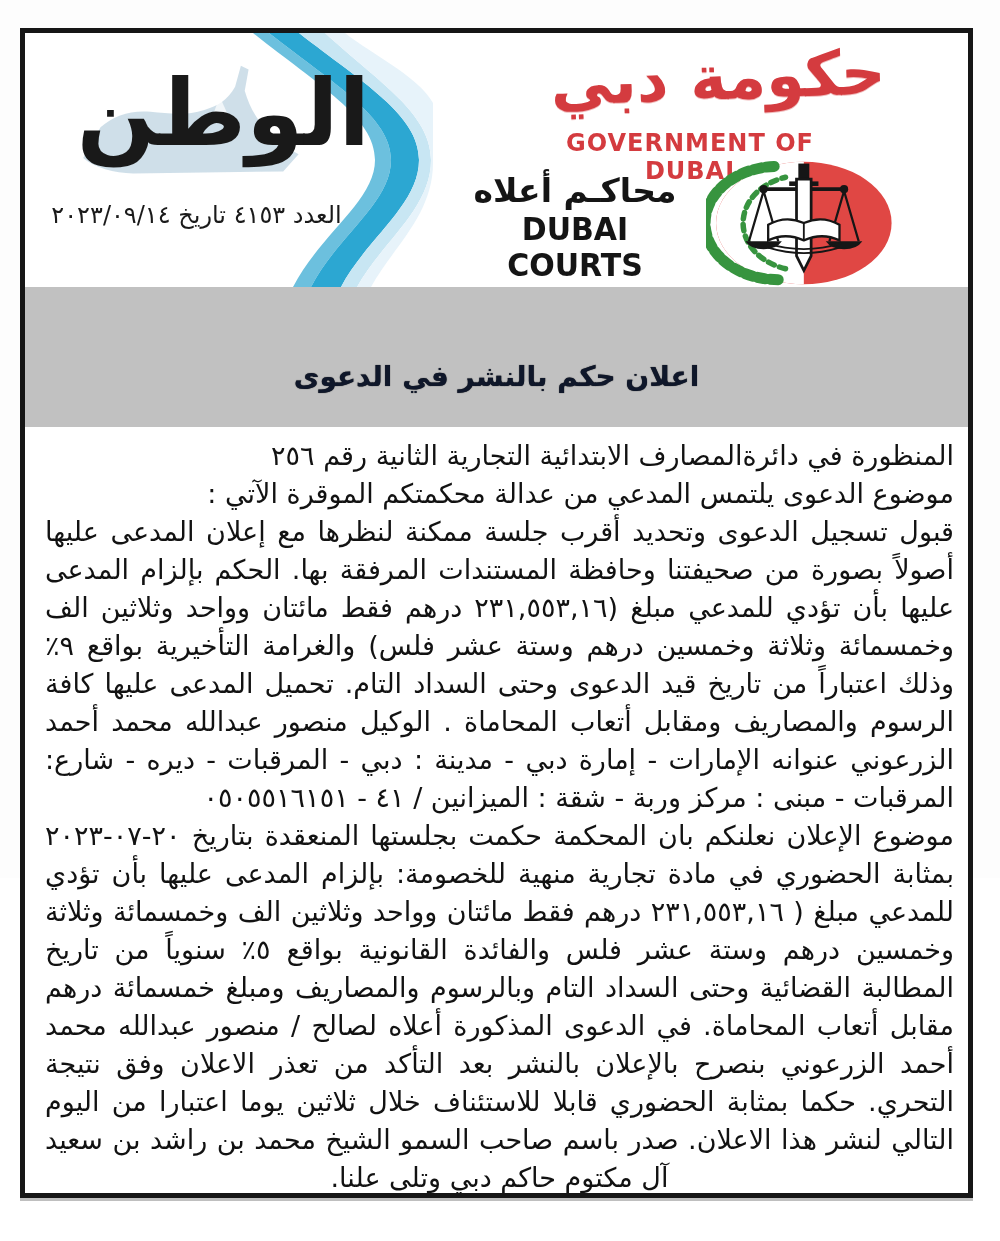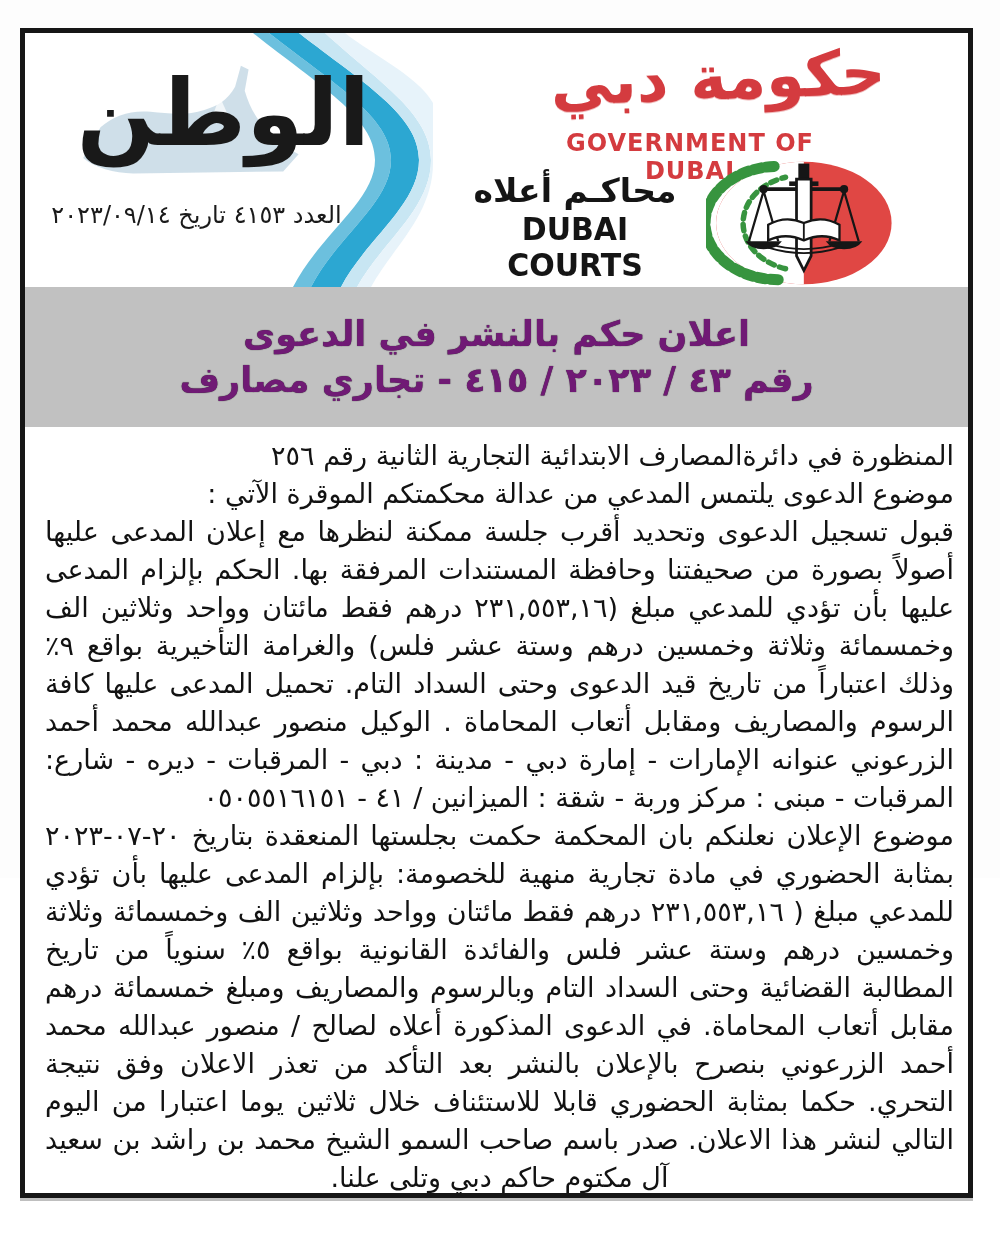--- a/index.html
+++ b/index.html
@@ -38,22 +38,22 @@
   .courts-ar { direction:rtl; font-size:33px; font-weight:bold; color:#151515; letter-spacing:1px; }
   .courts-en { direction:ltr; font-size:30px; font-weight:bold; color:#151515; letter-spacing:0px; margin-top:2px; transform:scaleY(1.05); }
   .emblem { position:absolute; right:70px; top:126px; width:192px; height:128px; z-index:2; }
   
   .title-bar {
     height:140px; background:#c1c1c1;
     display:flex; flex-direction:column; justify-content:center; align-items:center;
     gap:8px; direction:rtl;
   }
   .title-line {
-    font-size:35px; font-weight:bold; color:#701a75; line-height:1.1;
-    letter-spacing:0; text-shadow:0 0 1px #1c1c1c;
+    font-size:28px; font-weight:bold; color:#0f172a; line-height:1.1;
+    letter-spacing:0; text-shadow:0 0 1px #1c1c1c;margin-top:41px;
   }
   
   .body-text { padding:10px 14px 0 20px; direction:rtl; background:#fff; }
   .body-text p {
     font-size:27px; line-height:38px; color:#121212;
     text-align:justify; text-justify:inter-word; margin:0;
   }
   .body-text p.last { text-align-last:center; }
 </style>
 </head>
@@ -106,21 +106,20 @@
         <path d="M126,90 a22,15 0 0 0 40,0 Z" fill="#161616"></path>
 
         <path d="M63,72 Q82,61 102,70 Q122,61 141,72 V89 Q122,80 102,89 Q82,80 63,89 Z" fill="#ffffff" stroke="#161616" stroke-width="2.5"></path>
         <path d="M102,70 V89" stroke="#161616" stroke-width="2"></path>
         <path d="M61,92 Q102,105 143,92 M63,97 Q102,109 141,97" stroke="#161616" stroke-width="2" fill="none"></path>
       </svg>
     </header>
 
     <div class="title-bar">
       <div class="title-line">اعلان حكم بالنشر في الدعوى</div>
-      <div class="title-line">رقم ٤٣ / ٢٠٢٣ / ٤١٥ - تجاري مصارف</div>
     </div>
 
     <div class="body-text">
       <p>المنظورة في دائرةالمصارف الابتدائية التجارية الثانية رقم ٢٥٦</p>
       <p>موضوع الدعوى يلتمس المدعي من عدالة محكمتكم الموقرة الآتي :</p>
       <p>قبول تسجيل الدعوى وتحديد أقرب جلسة ممكنة لنظرها مع إعلان المدعى عليها أصولاً بصورة من صحيفتنا وحافظة المستندات المرفقة بها. الحكم بإلزام المدعى عليها بأن تؤدي للمدعي مبلغ (٢٣١,٥٥٣,١٦ درهم فقط مائتان وواحد وثلاثين الف وخمسمائة وثلاثة وخمسين درهم وستة عشر فلس) والغرامة التأخيرية بواقع ٩٪ وذلك اعتباراً من تاريخ قيد الدعوى وحتى السداد التام. تحميل المدعى عليها كافة الرسوم والمصاريف ومقابل أتعاب المحاماة . الوكيل منصور عبدالله محمد أحمد الزرعوني عنوانه الإمارات - إمارة دبي - مدينة : دبي - المرقبات - ديره - شارع: المرقبات - مبنى : مركز وربة - شقة : الميزانين / ٤١ - ٠٥٠٥٥١٦١٥١</p>
       <p class="last">موضوع الإعلان نعلنكم بان المحكمة حكمت بجلستها المنعقدة بتاريخ ٢٠-٠٧-٢٠٢٣ بمثابة الحضوري في مادة تجارية منهية للخصومة: بإلزام المدعى عليها بأن تؤدي للمدعي مبلغ ( ٢٣١,٥٥٣,١٦ درهم فقط مائتان وواحد وثلاثين الف وخمسمائة وثلاثة وخمسين درهم وستة عشر فلس والفائدة القانونية بواقع ٥٪ سنوياً من تاريخ المطالبة القضائية وحتى السداد التام وبالرسوم والمصاريف ومبلغ خمسمائة درهم مقابل أتعاب المحاماة. في الدعوى المذكورة أعلاه لصالح / منصور عبدالله محمد أحمد الزرعوني بنصرح بالإعلان بالنشر بعد التأكد من تعذر الاعلان وفق نتيجة التحري. حكما بمثابة الحضوري قابلا للاستئناف خلال ثلاثين يوما اعتبارا من اليوم التالي لنشر هذا الاعلان. صدر باسم صاحب السمو الشيخ محمد بن راشد بن سعيد آل مكتوم حاكم دبي وتلى علنا.</p>
     </div>
 
   </div>

